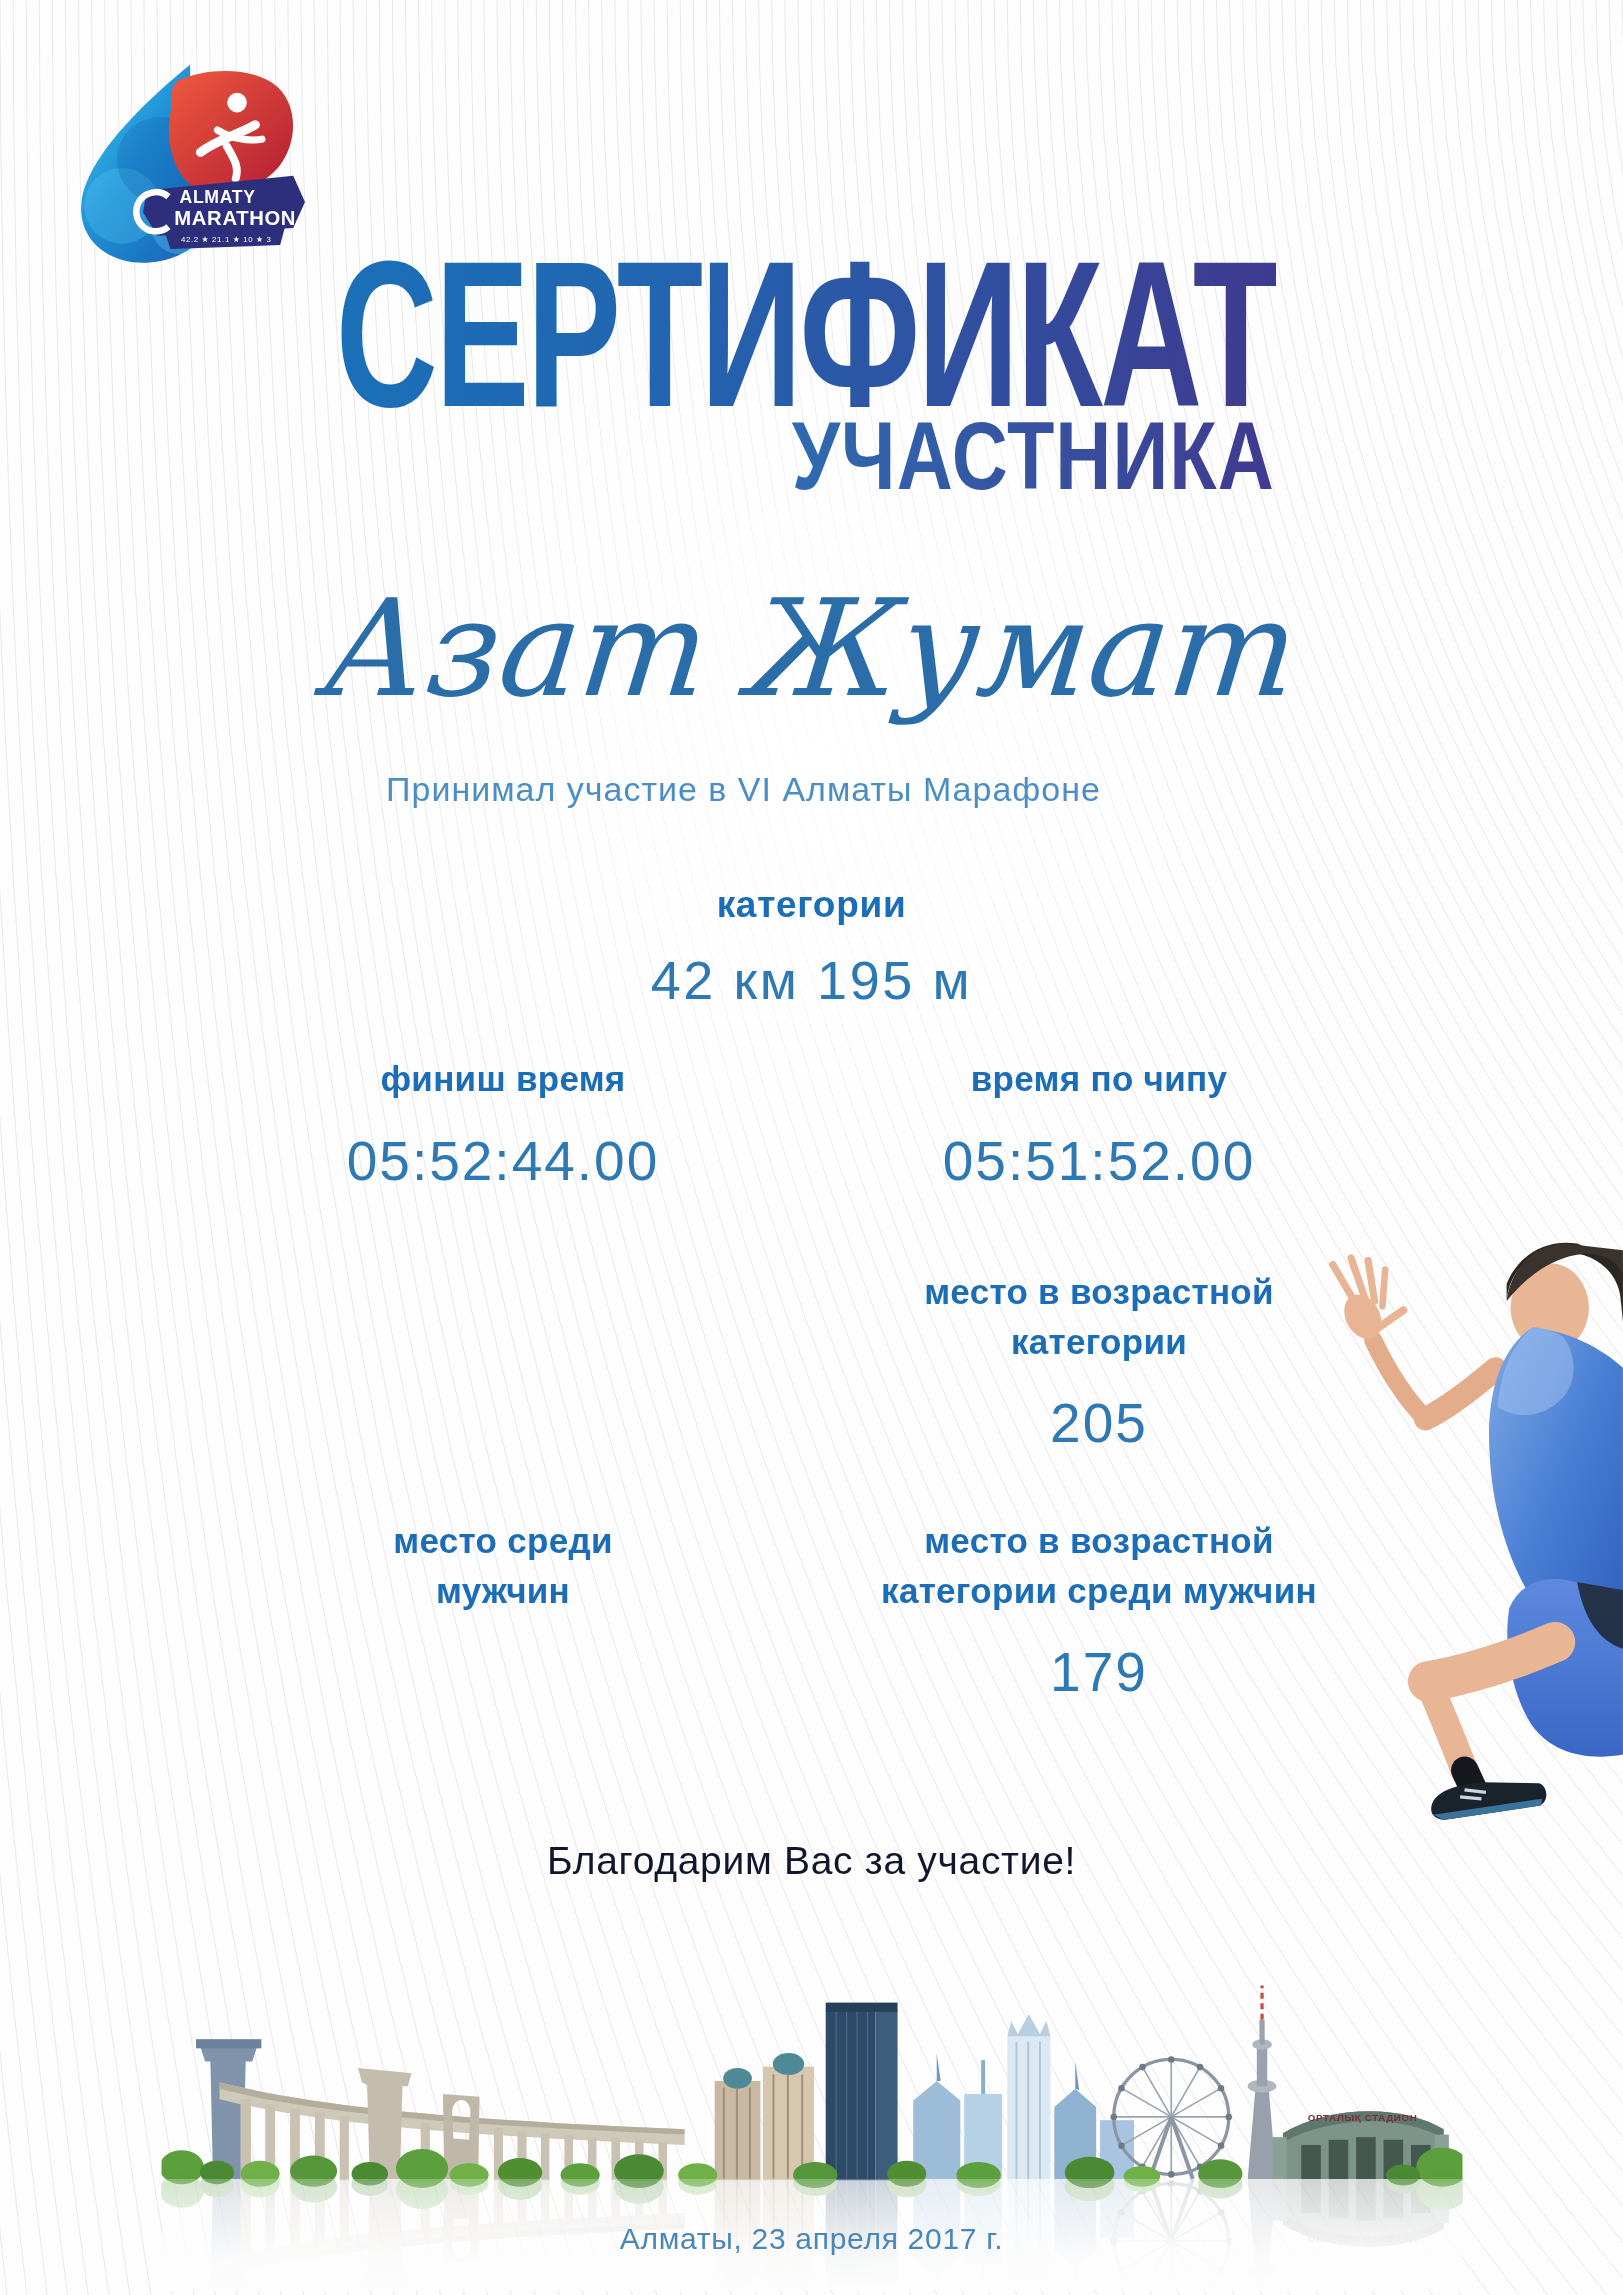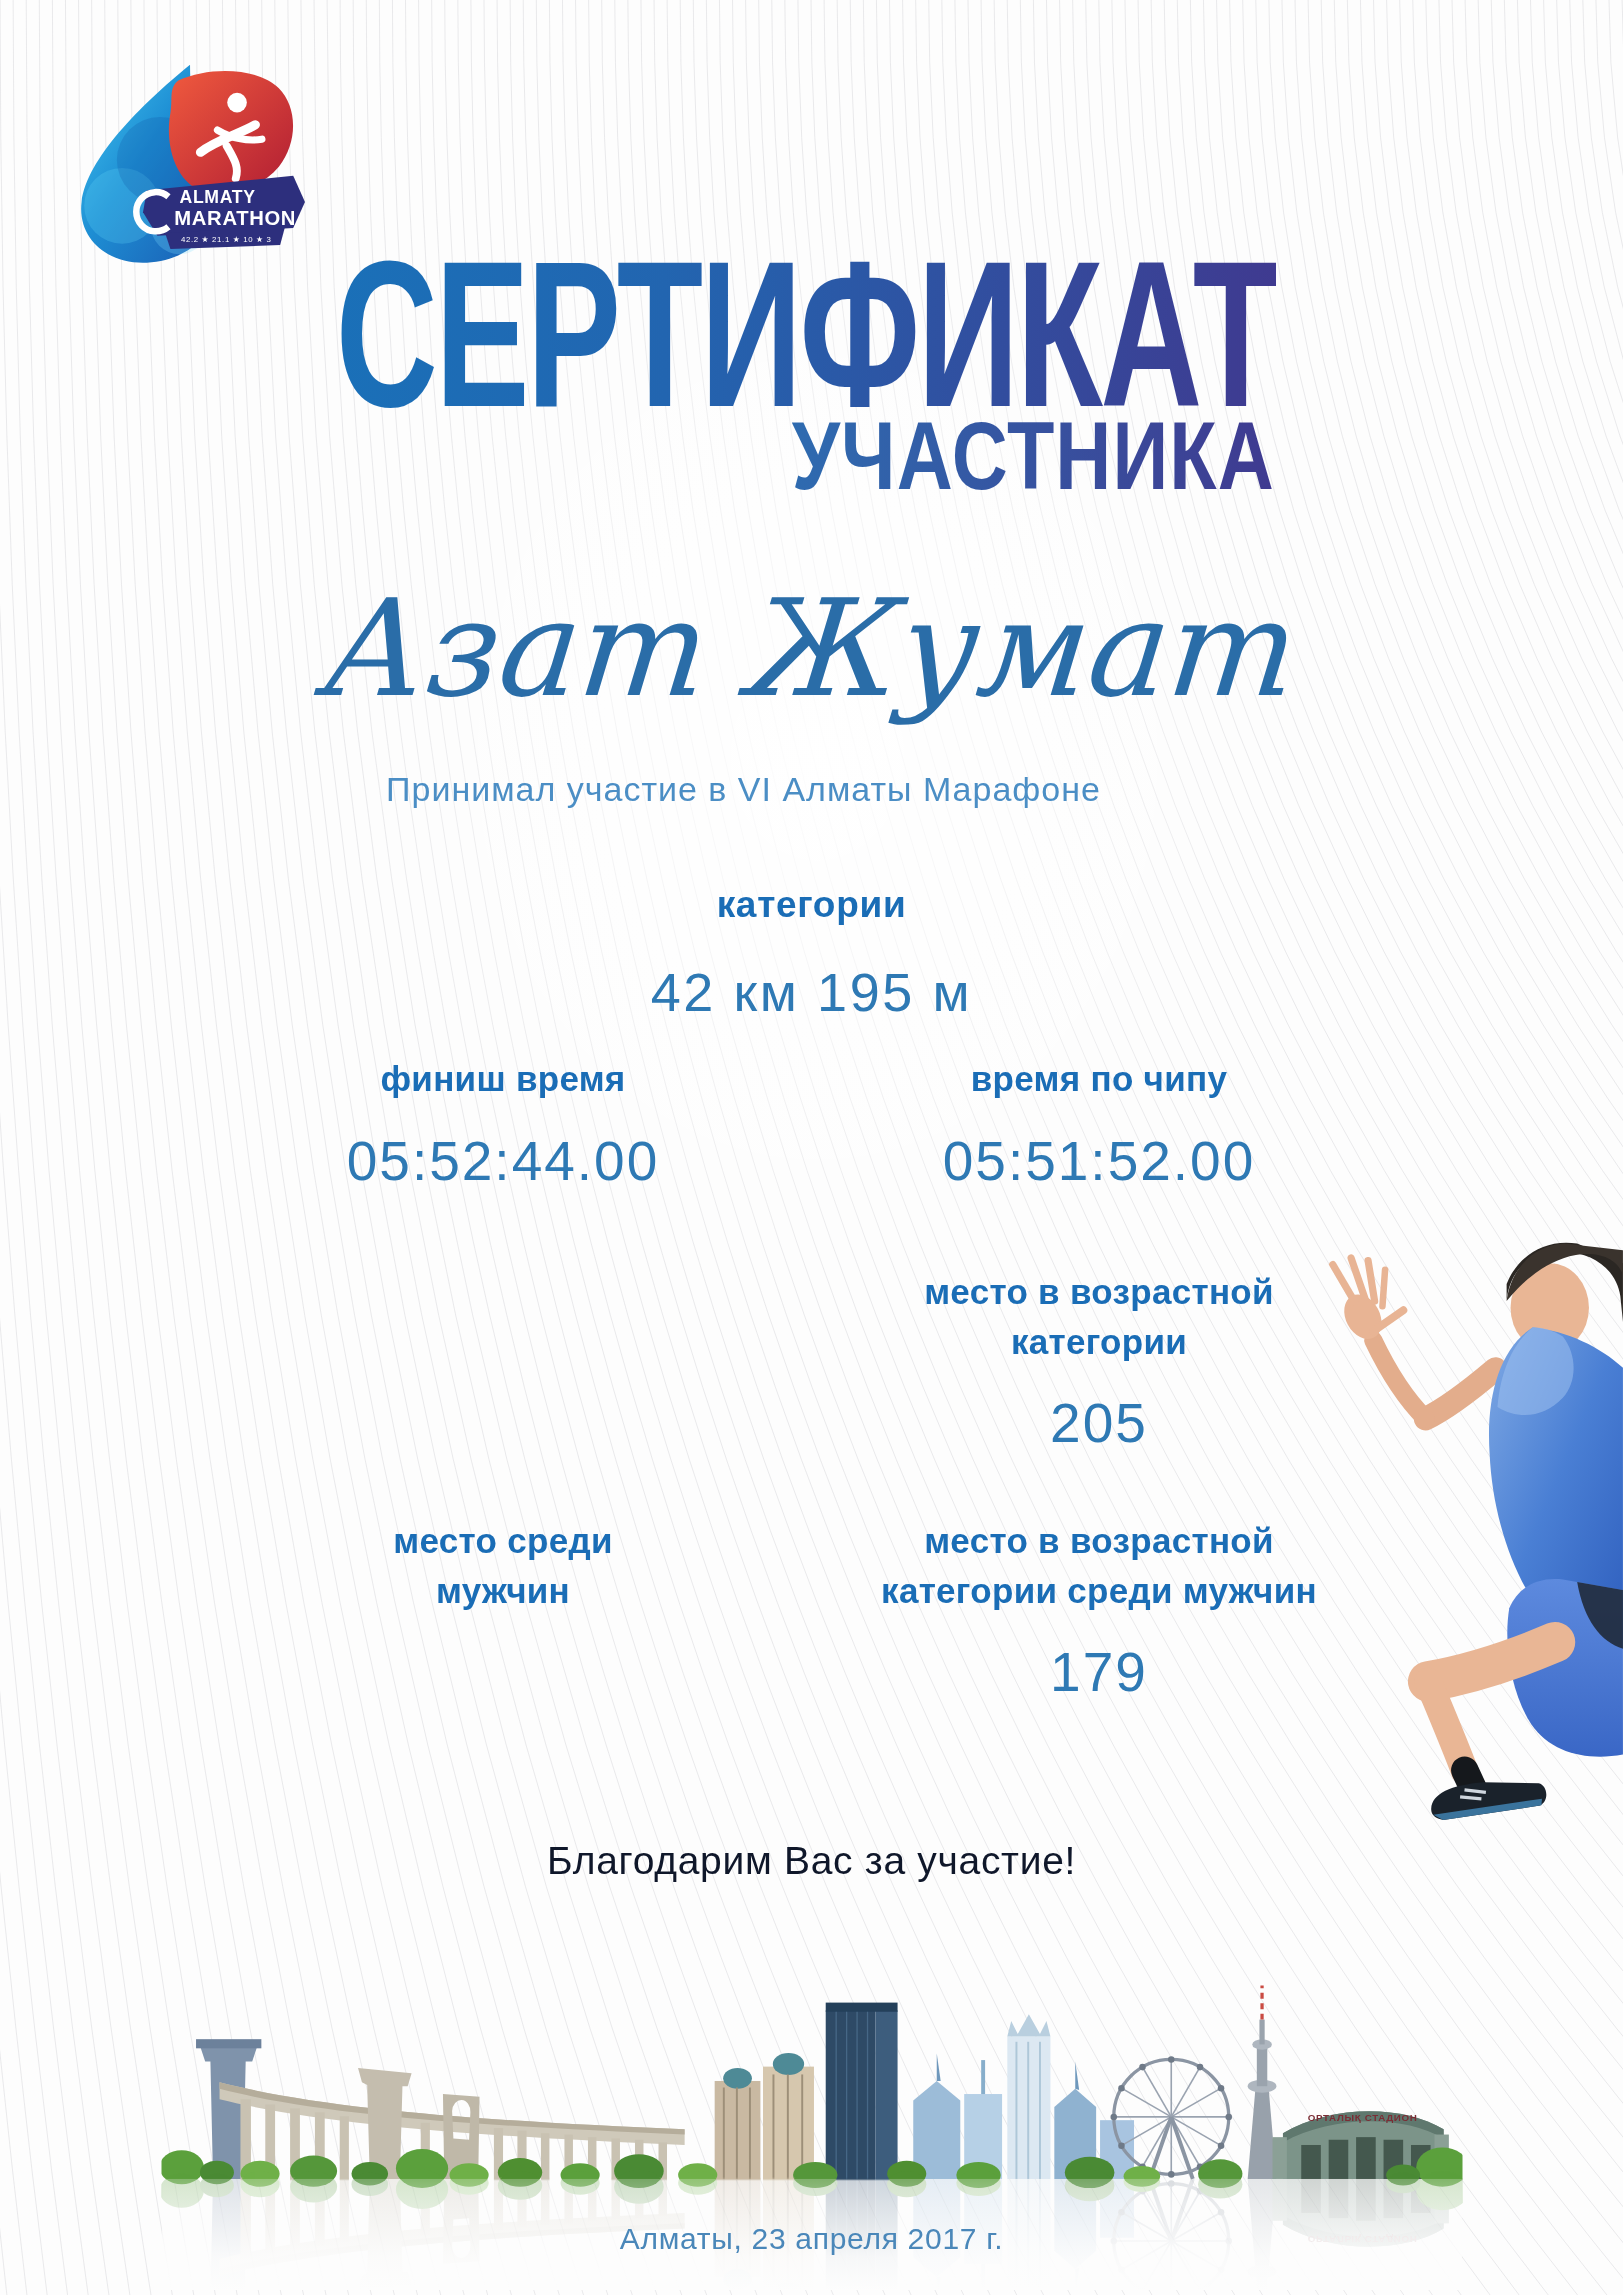--- a/index.html
+++ b/index.html
@@ -33,21 +33,21 @@
   
   .name{left:0;top:576px;width:1623px;text-align:center;
     font-family:"DejaVu Serif",serif;font-style:italic;font-size:134px;line-height:1.1;
     color:var(--c-name);transform:skewX(-6deg);}
   .event-line{left:0;top:770px;width:1487px;text-align:center;font-size:34px;
     letter-spacing:1px;color:var(--c-soft);}
 
   
   .distance{left:0;top:884px;width:1623px;text-align:center;}
   .dist-label{font-size:37px;font-weight:700;color:var(--c-accent);letter-spacing:0.7px;}
-  .dist-value{margin-top:35px;font-size:54px;color:var(--c-value);letter-spacing:2.6px;}
+  .dist-value{margin-top:23px;font-size:54px;color:var(--c-value);letter-spacing:2.6px;}
 
   
   .cell{position:absolute;width:536px;text-align:center;z-index:3;}
   .res-label{font-size:35px;font-weight:700;color:var(--c-accent);line-height:1.42;white-space:pre-line;letter-spacing:0.3px;}
   .res-value{margin-top:25px;font-size:55px;color:var(--c-value);letter-spacing:2px;}
   .col-l{left:235px;} .col-r{left:831px;}
   .row1{top:1054px;} .row2{top:1267px;} .row3{top:1516px;}
 
   .thanks{left:0;top:1839px;width:1623px;text-align:center;font-size:39px;
     color:#0f172a;letter-spacing:0.7px;}

